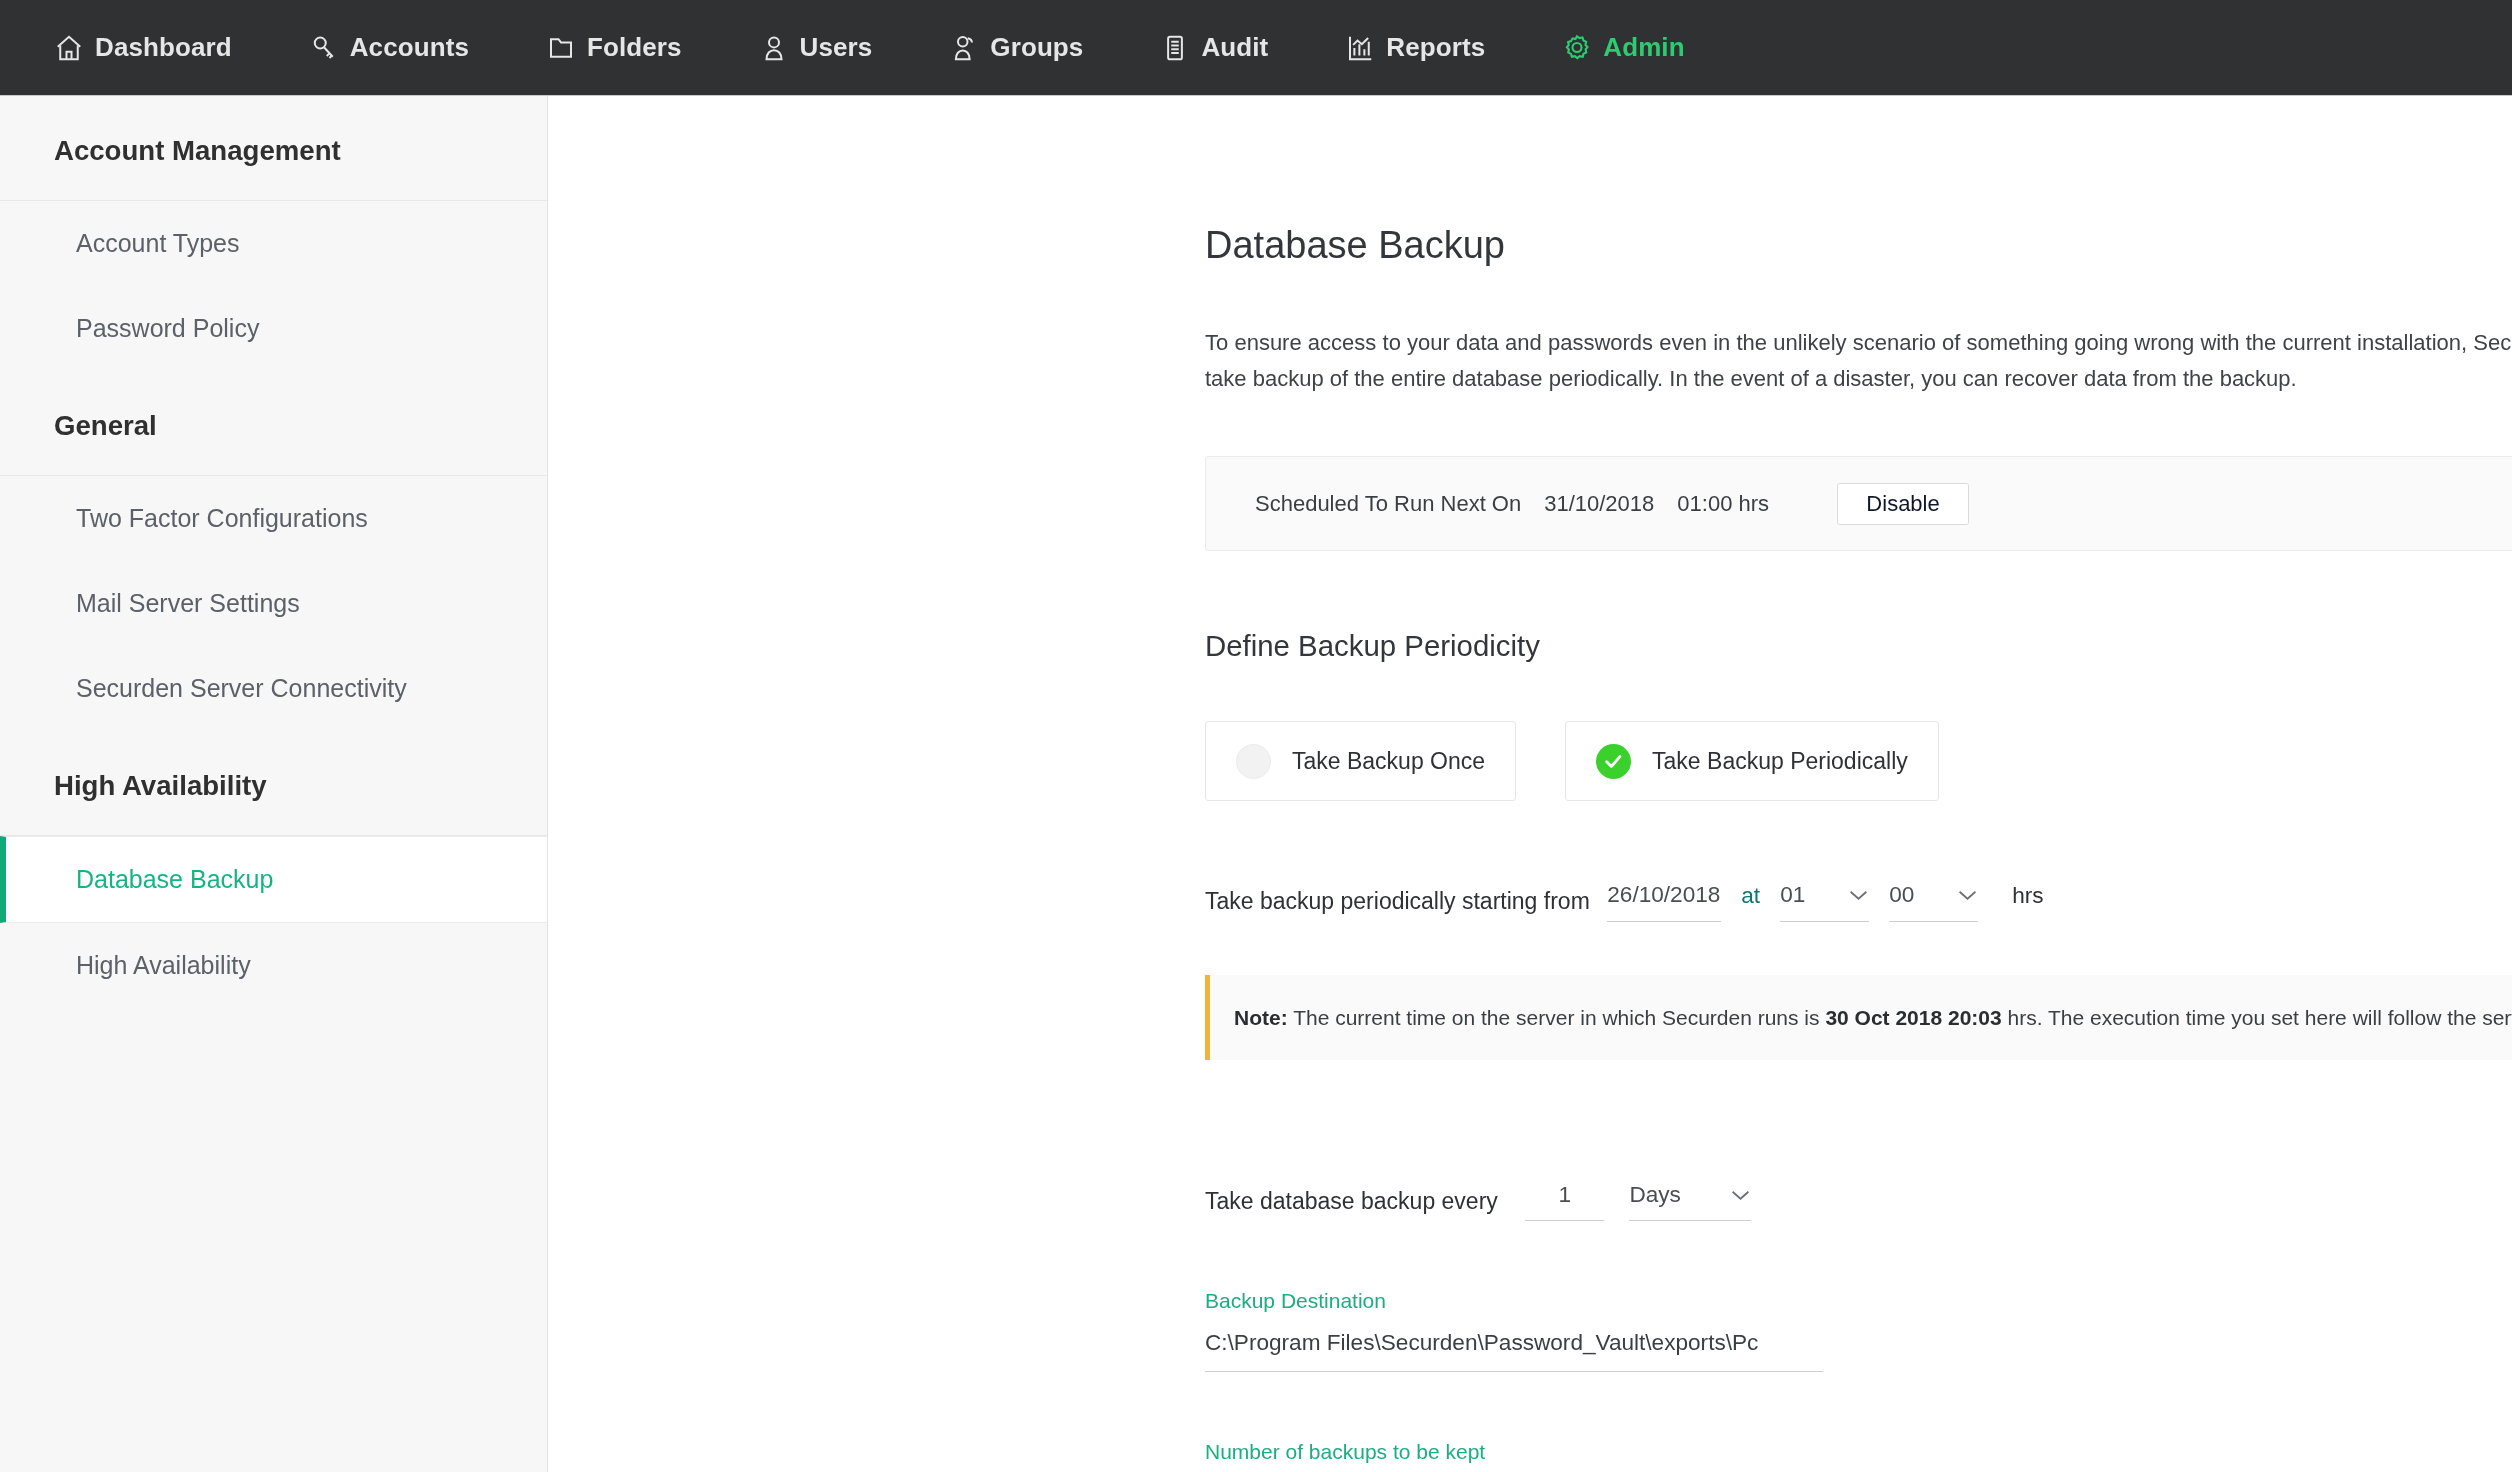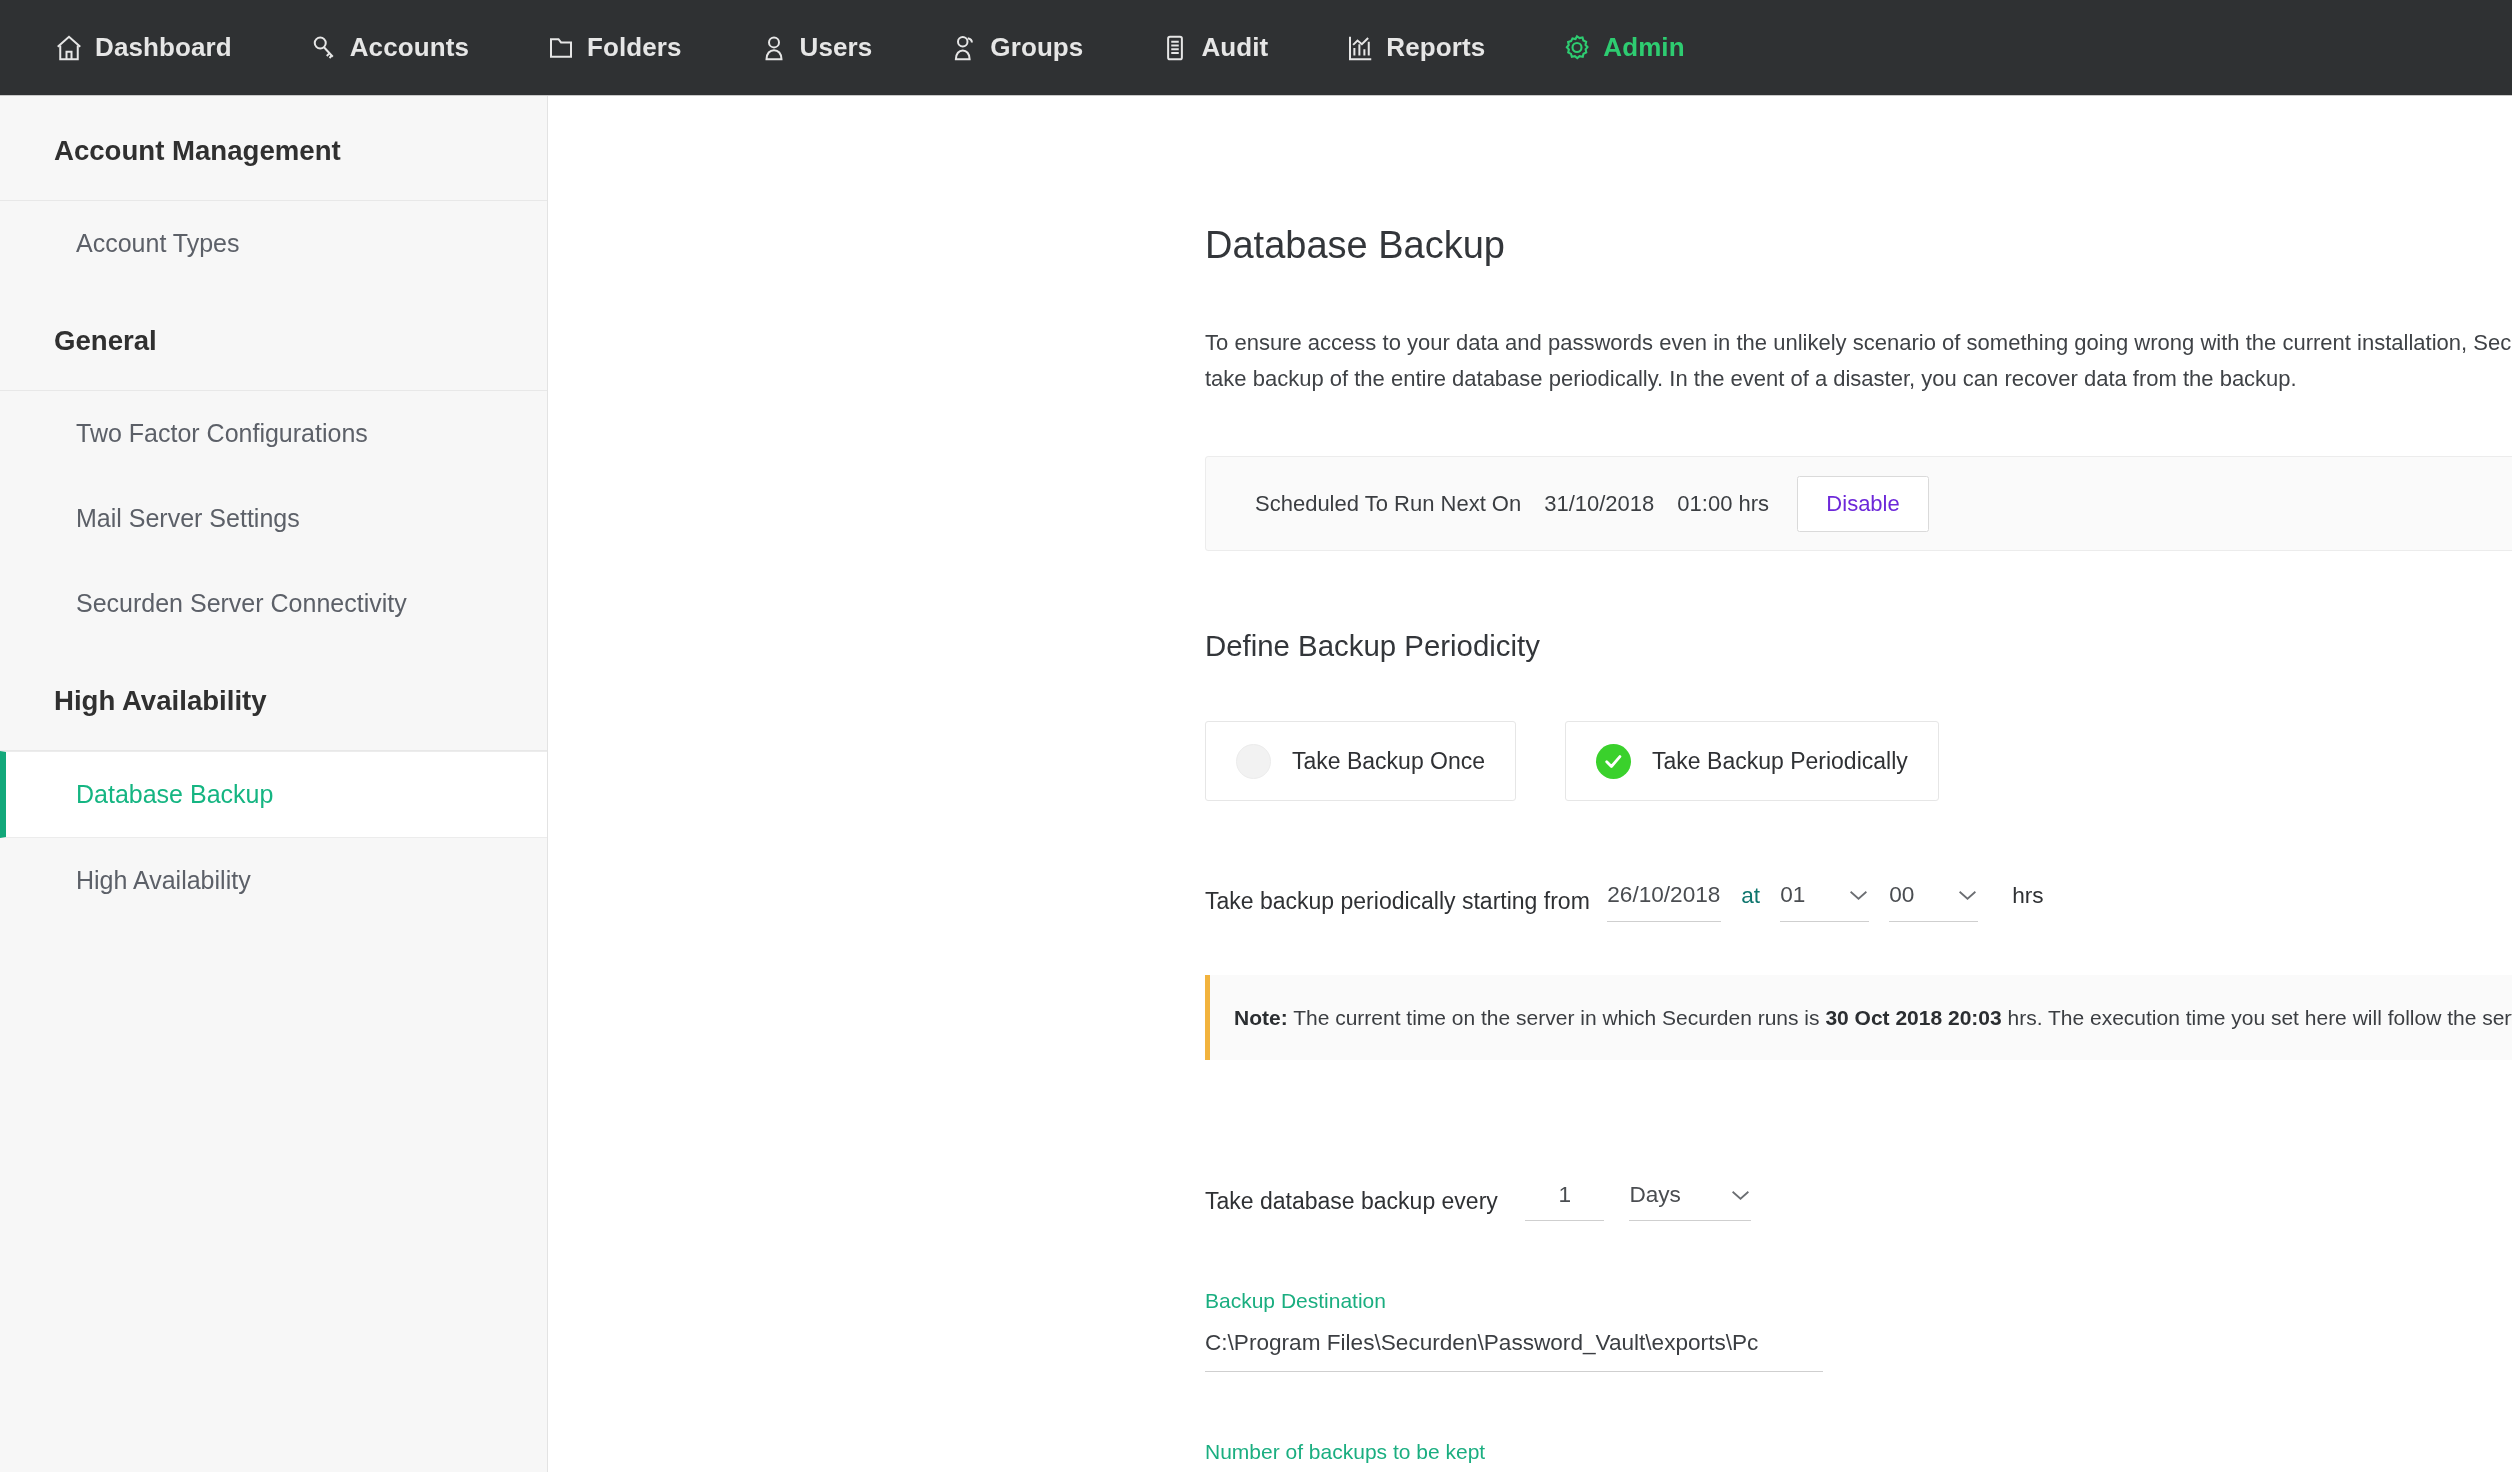--- a/index.html
+++ b/index.html
@@ -105,27 +105,27 @@
     border-radius: 3.1px;
     display: flex;
     align-items: center;
     padding-left: 49px;
     gap: 0;
   }
   .sched-label { font-size: 22px; color: #3b3e42; white-space: nowrap; }
   .sched-date { font-size: 22px; color: #3b3e42; margin-left: 23px; white-space: nowrap; }
   .sched-time { font-size: 22px; color: #3b3e42; margin-left: 23px; white-space: nowrap; }
   .disable-btn {
-    margin-left: 28px;
+    margin-left: 68px;
     width: 132px;
-    height: 56px;
+    height: 42px;
     background: #ffffff;
     border: 1.3px solid #dadada;
     border-radius: 2.5px;
-    color: #6d28d9;
+    color: #0f172a;
     font-size: 22px;
     font-family: "Liberation Sans", sans-serif;
     cursor: pointer;
     display: flex;
     align-items: center;
     justify-content: center;
   }
 
   .section-head {
     font-size: 29.4px;
@@ -327,20 +327,21 @@
   </div>
 
 </div>
 
 <div class="wrap">
 
   <div class="sidebar">
 
     <div class="side-group-title">Account Management</div>
     <div class="side-item">Account Types</div>
+    <div class="side-item">Password Policy</div>
 
     <div class="side-group-title">General</div>
     <div class="side-item">Two Factor Configurations</div>
     <div class="side-item">Mail Server Settings</div>
     <div class="side-item">Securden Server Connectivity</div>
 
     <div class="side-group-title">High Availability</div>
     <div class="side-item active">Database Backup</div>
     <div class="side-item">High Availability</div>
 

